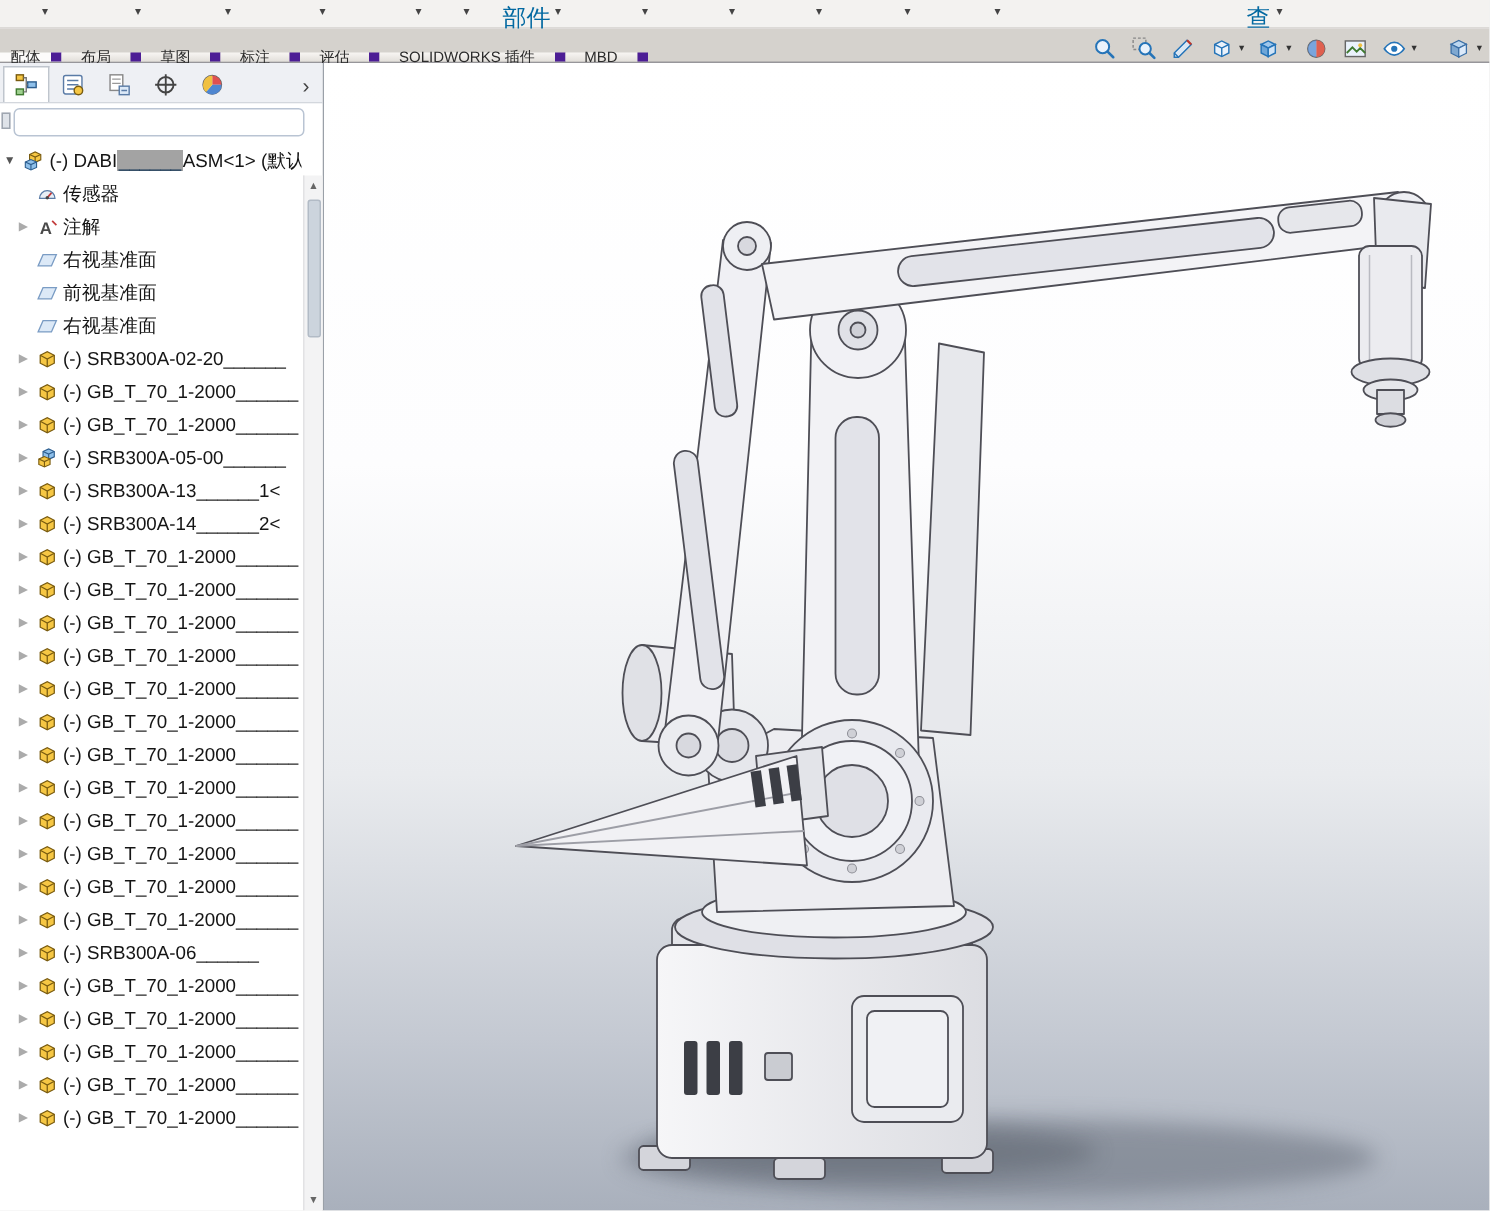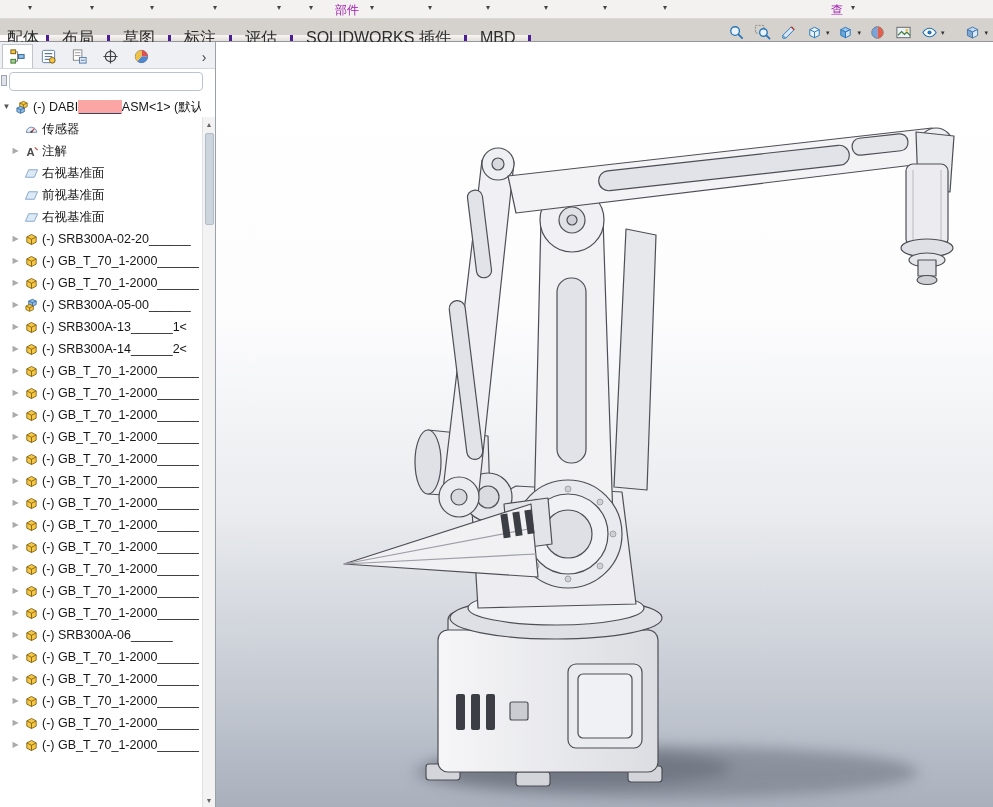--- a/index.html
+++ b/index.html
@@ -2,27 +2,27 @@
 <html><head>
 <meta charset="utf-8">
 <style>
   html,body{margin:0;padding:0;width:993px;height:807px;overflow:hidden;
     font-family:"Liberation Sans","DejaVu Sans",sans-serif;background:#f0f0f0;position:relative;}
   *{box-sizing:border-box;}
 
   
   #menubar{position:absolute;left:0;top:0;width:100%;height:19px;background:#f3f2f0;border-bottom:1px solid #dcdad7;}
   .mcaret{position:absolute;top:4px;font-size:8px;color:#444;line-height:1;}
-  .mfrag{position:absolute;top:2px;font-size:12px;color:#a21caf;white-space:nowrap;}
+  .mfrag{position:absolute;top:2px;font-size:16px;color:#0369a1;white-space:nowrap;}
 
   
   #tabrow{position:absolute;left:0;top:19px;width:100%;height:23px;background:#d5d2cd;
     border-bottom:1px solid #97969a;display:flex;align-items:stretch;}
-  .cmdtab{display:flex;align-items:center;padding:0 13px;font-size:16px;color:#2b2b2b;
-    background:linear-gradient(#f8f6f3,#e2dfda);border-right:3px solid #4c1d95;white-space:nowrap;margin-top:16px;}
+  .cmdtab{display:flex;align-items:center;padding:0 13px;font-size:10px;color:#2b2b2b;
+    background:linear-gradient(#f8f6f3,#e2dfda);border-right:7px solid #4c1d95;white-space:nowrap;margin-top:16px;}
   .cmdtab:first-child{padding:0 7px;}
   .cmdtab.active{background:#fcfbfa;}
 
   
   #headsup{position:absolute;top:21px;right:5px;height:22px;display:flex;align-items:center;gap:7px;z-index:6;}
   .hicon{width:19px;height:19px;display:flex;align-items:center;justify-content:center;}
   .hicon svg{width:17px;height:17px;display:block;}
   .hicon.sep{margin-left:12px;}
   .hcaret{font-size:7px;color:#333;margin-left:-5px;line-height:1;}
 
@@ -42,21 +42,21 @@
   #flyout-pin{position:absolute;left:1px;top:6px;width:6px;height:11px;border:1px solid #9fa6b0;background:#dfe3e9;}
 
   #tree{flex:1 1 auto;position:relative;overflow:hidden;padding-top:1px;background:#fff;}
   .trow{height:22px;display:flex;align-items:center;font-size:12.5px;padding-right:14px;white-space:nowrap;}
   .trow.indent1{padding-left:9px;}
   .arrow{flex:0 0 13px;text-align:center;font-size:8px;color:#ababab;line-height:1;}
   .arrow.open{color:#555;}
   .ticon{flex:0 0 18px;height:16px;display:flex;align-items:center;justify-content:center;}
   .ticon svg{width:15px;height:15px;display:block;}
   .tlabel{margin-left:2px;overflow:hidden;color:#151515;}
-  .hl{background:#fca5a5;color:#0a2d50;padding:0 1px;}
+  .hl{background:#a3a3a3;color:#0a2d50;padding:0 1px;}
 
   #vscroll{position:absolute;right:0;top:75px;bottom:0;width:13px;background:#f3f3f4;
     border-left:1px solid #e2e2e4;display:flex;flex-direction:column;align-items:center;}
   .sarrow{height:14px;width:100%;display:flex;align-items:center;justify-content:center;font-size:7px;color:#666;line-height:1;}
   #sthumb{width:9px;height:92px;background:#ccd4dd;border:1px solid #b2bbc6;border-radius:2px;margin-top:2px;}
   #strackfill{flex:1;}
 
   
   #viewport{position:absolute;left:216px;top:42px;right:0;bottom:0;
     background:linear-gradient(180deg,#ffffff 0%,#fdfdfe 35%,#e9ebee 62%,#c4c9d2 85%,#a9b0bc 100%);overflow:hidden;}

